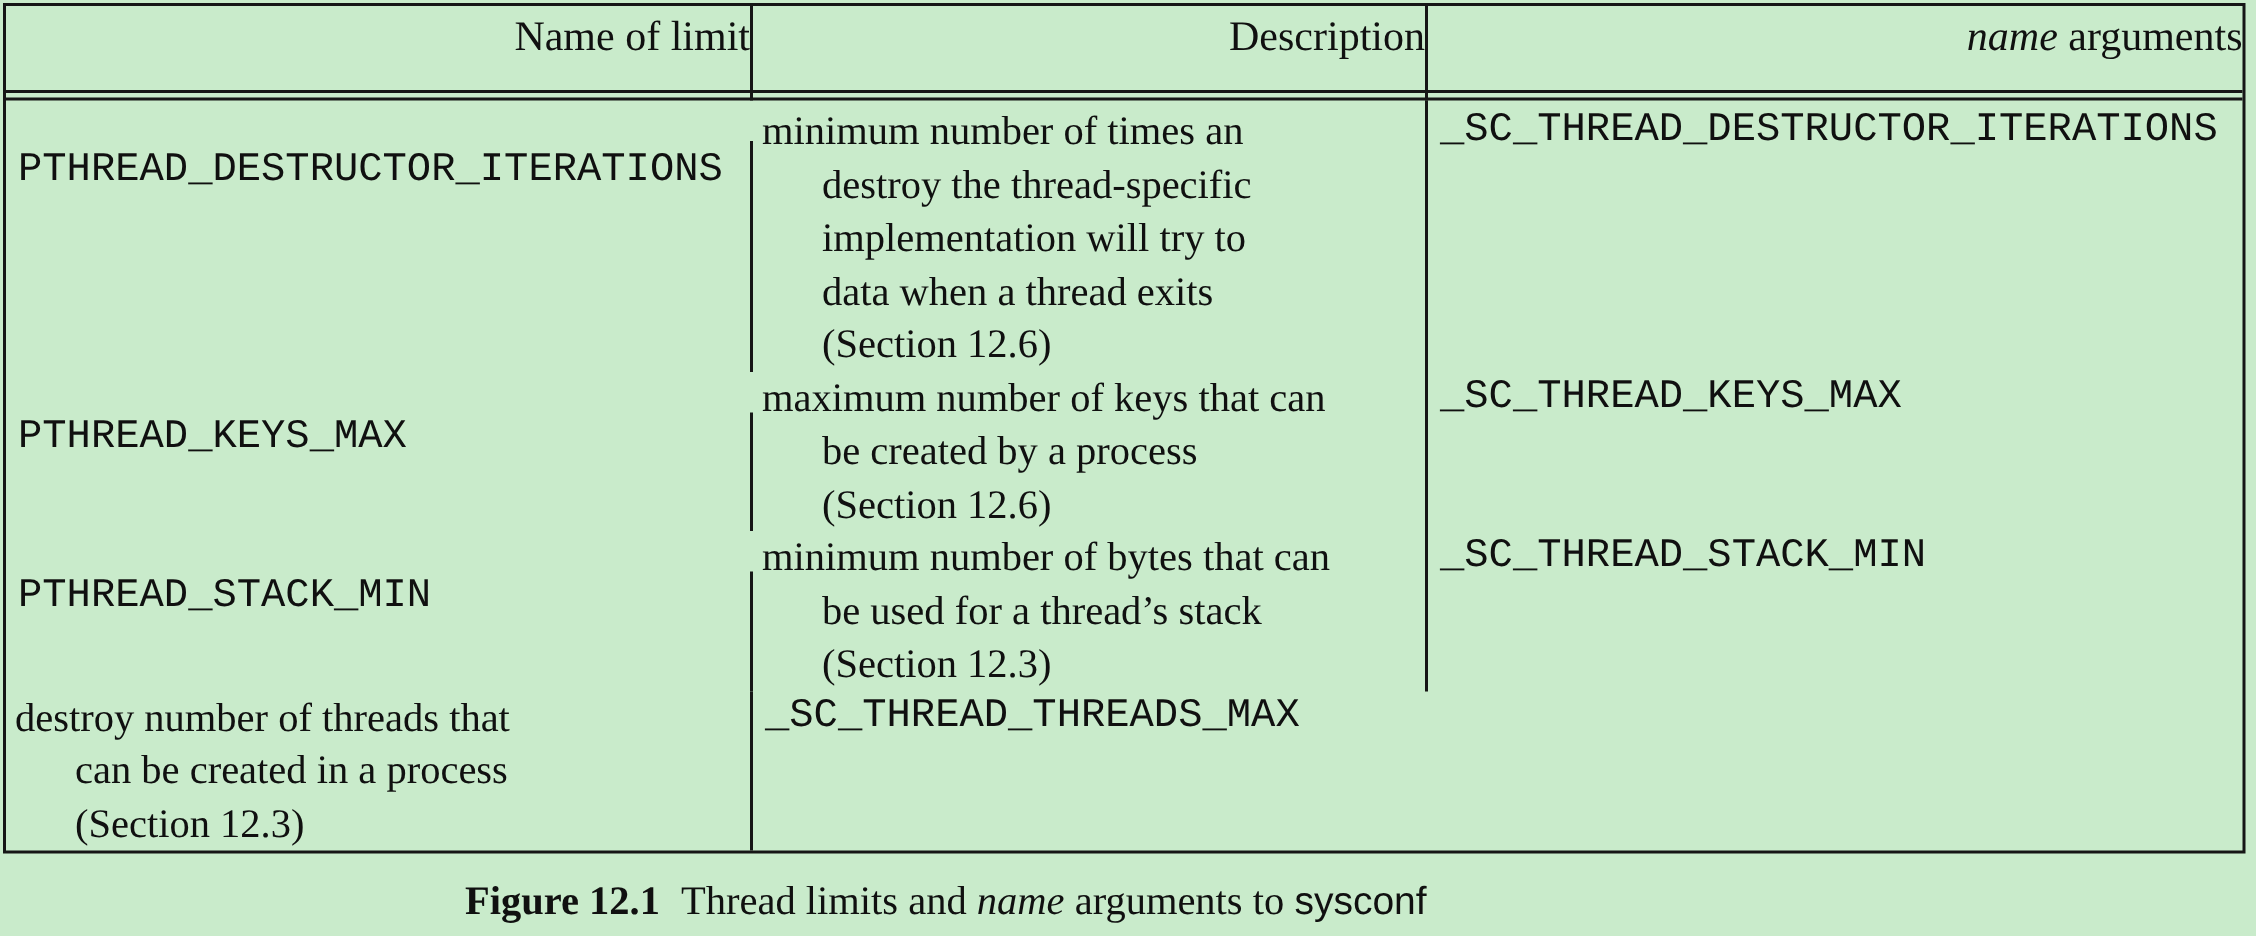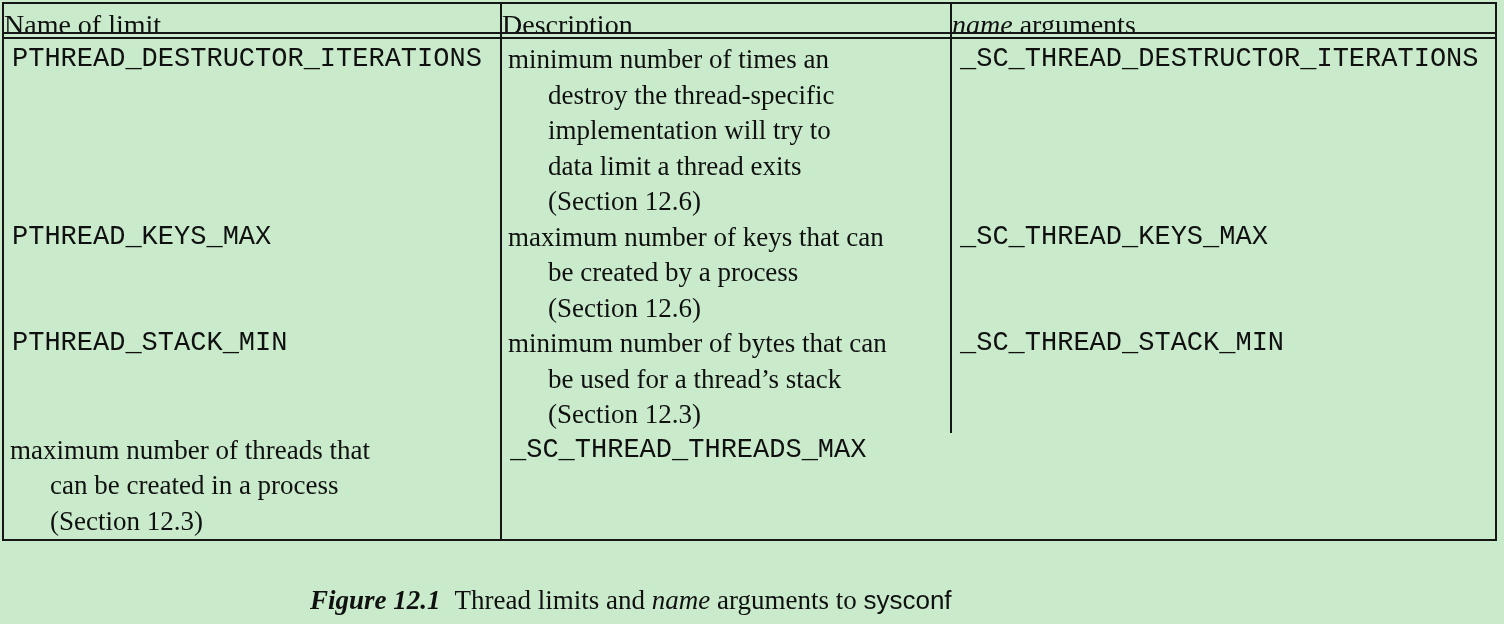--- a/index.html
+++ b/index.html
@@ -20,57 +20,57 @@
     position: absolute;
     left: 2px;
     top: 2px;
     width: 1495px;
     border: 2px solid var(--line);
     display: grid;
     grid-template-columns: 498px 450px 1fr;
   }
   .c1, .c2 { border-right: 2px solid var(--line); }
   .hcell {
-    height: 30px;
+    height: 58px;
     line-height: 42px;
-    text-align: left;
+    text-align: right;
     font-size: 28px;
     border-bottom: 2px solid var(--line);
     white-space: nowrap;
     overflow: hidden;
   }
   .spacer {
     height: 5px;
     border-bottom: 2px solid var(--line);
   }
   .cell {
     font-size: 27px;
     line-height: 35.5px;
     vertical-align: top;
     overflow: hidden;
   }
   .row-first { padding-top: 3px; }
   .mono {
     font-family: "Liberation Mono", monospace;
     letter-spacing: 0;
   }
-  .limit-cell { padding-left: 8px; white-space: nowrap; }
+  .limit-cell { padding-left: 8px; white-space: nowrap; margin-top: 27px; }
   .arg-cell { padding-left: 8px; white-space: nowrap; }
   .desc-cell { padding-left: 6px; padding-right: 2px; }
   .desc-line { white-space: nowrap; }
   .desc-line.indent { padding-left: 40px; }
   .caption {
     position: absolute;
     left: 310px;
     top: 584px;
     font-size: 27px;
     line-height: 32px;
     white-space: nowrap;
   }
-  .caption .fig-label { font-weight: bold; margin-right: 14px; font-style: italic; }
+  .caption .fig-label { font-weight: bold; margin-right: 14px; }
   .caption .it, .it { font-style: italic; }
   .caption .code {
     font-family: Liberation Sans, sans-serif;
     font-size: 26px;
   }
 </style>
 </head>
 <body>
 
 <div class="tbl">
@@ -81,21 +81,21 @@
 
   <div class="spacer c1"></div>
   <div class="spacer c2"></div>
   <div class="spacer c3"></div>
 
   <div class="cell mono limit-cell c1 row-first">PTHREAD_DESTRUCTOR_ITERATIONS</div>
   <div class="cell desc-cell c2 row-first">
     <div class="desc-line">minimum number of times an</div>
     <div class="desc-line indent">destroy the thread-specific</div>
     <div class="desc-line indent">implementation will try to</div>
-    <div class="desc-line indent">data limit a thread exits</div>
+    <div class="desc-line indent">data when a thread exits</div>
     <div class="desc-line indent">(Section 12.6)</div>
   </div>
   <div class="cell mono arg-cell c3 row-first">_SC_THREAD_DESTRUCTOR_ITERATIONS</div>
 
   <div class="cell mono limit-cell c1">PTHREAD_KEYS_MAX</div>
   <div class="cell desc-cell c2">
     <div class="desc-line">maximum number of keys that can</div>
     <div class="desc-line indent">be created by a process</div>
     <div class="desc-line indent">(Section 12.6)</div>
   </div>
@@ -103,21 +103,21 @@
 
   <div class="cell mono limit-cell c1">PTHREAD_STACK_MIN</div>
   <div class="cell desc-cell c2">
     <div class="desc-line">minimum number of bytes that can</div>
     <div class="desc-line indent">be used for a thread’s stack</div>
     <div class="desc-line indent">(Section 12.3)</div>
   </div>
   <div class="cell mono arg-cell c3">_SC_THREAD_STACK_MIN</div>
 
   <div class="cell desc-cell c2">
-    <div class="desc-line">maximum number of threads that</div>
+    <div class="desc-line">destroy number of threads that</div>
     <div class="desc-line indent">can be created in a process</div>
     <div class="desc-line indent">(Section 12.3)</div>
   </div>
   <div class="cell mono arg-cell c3">_SC_THREAD_THREADS_MAX</div>
 
 </div>
 
 <div class="caption"><span class="fig-label">Figure 12.1</span><span>Thread limits and </span><span class="it">name</span><span> arguments to </span><span class="code">sysconf</span></div>
 
 </body></html>

